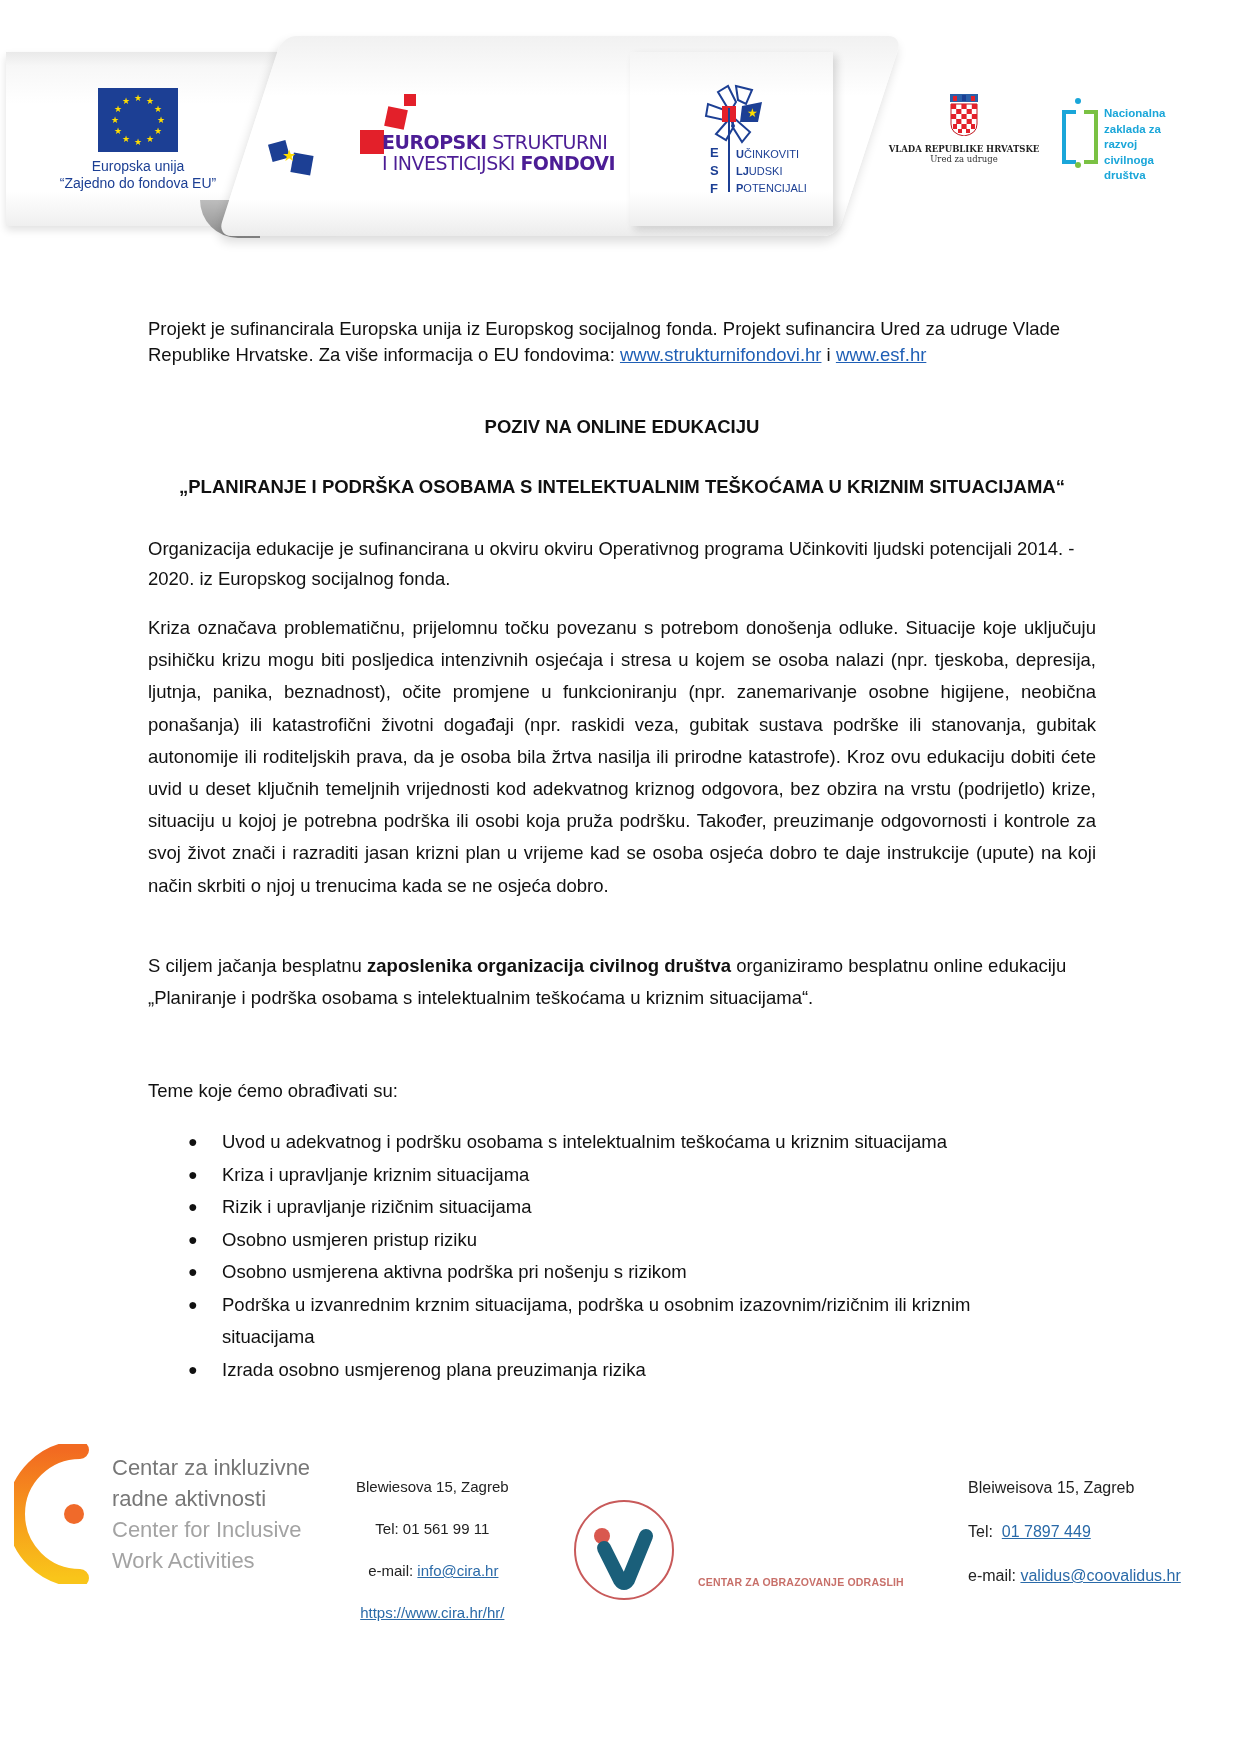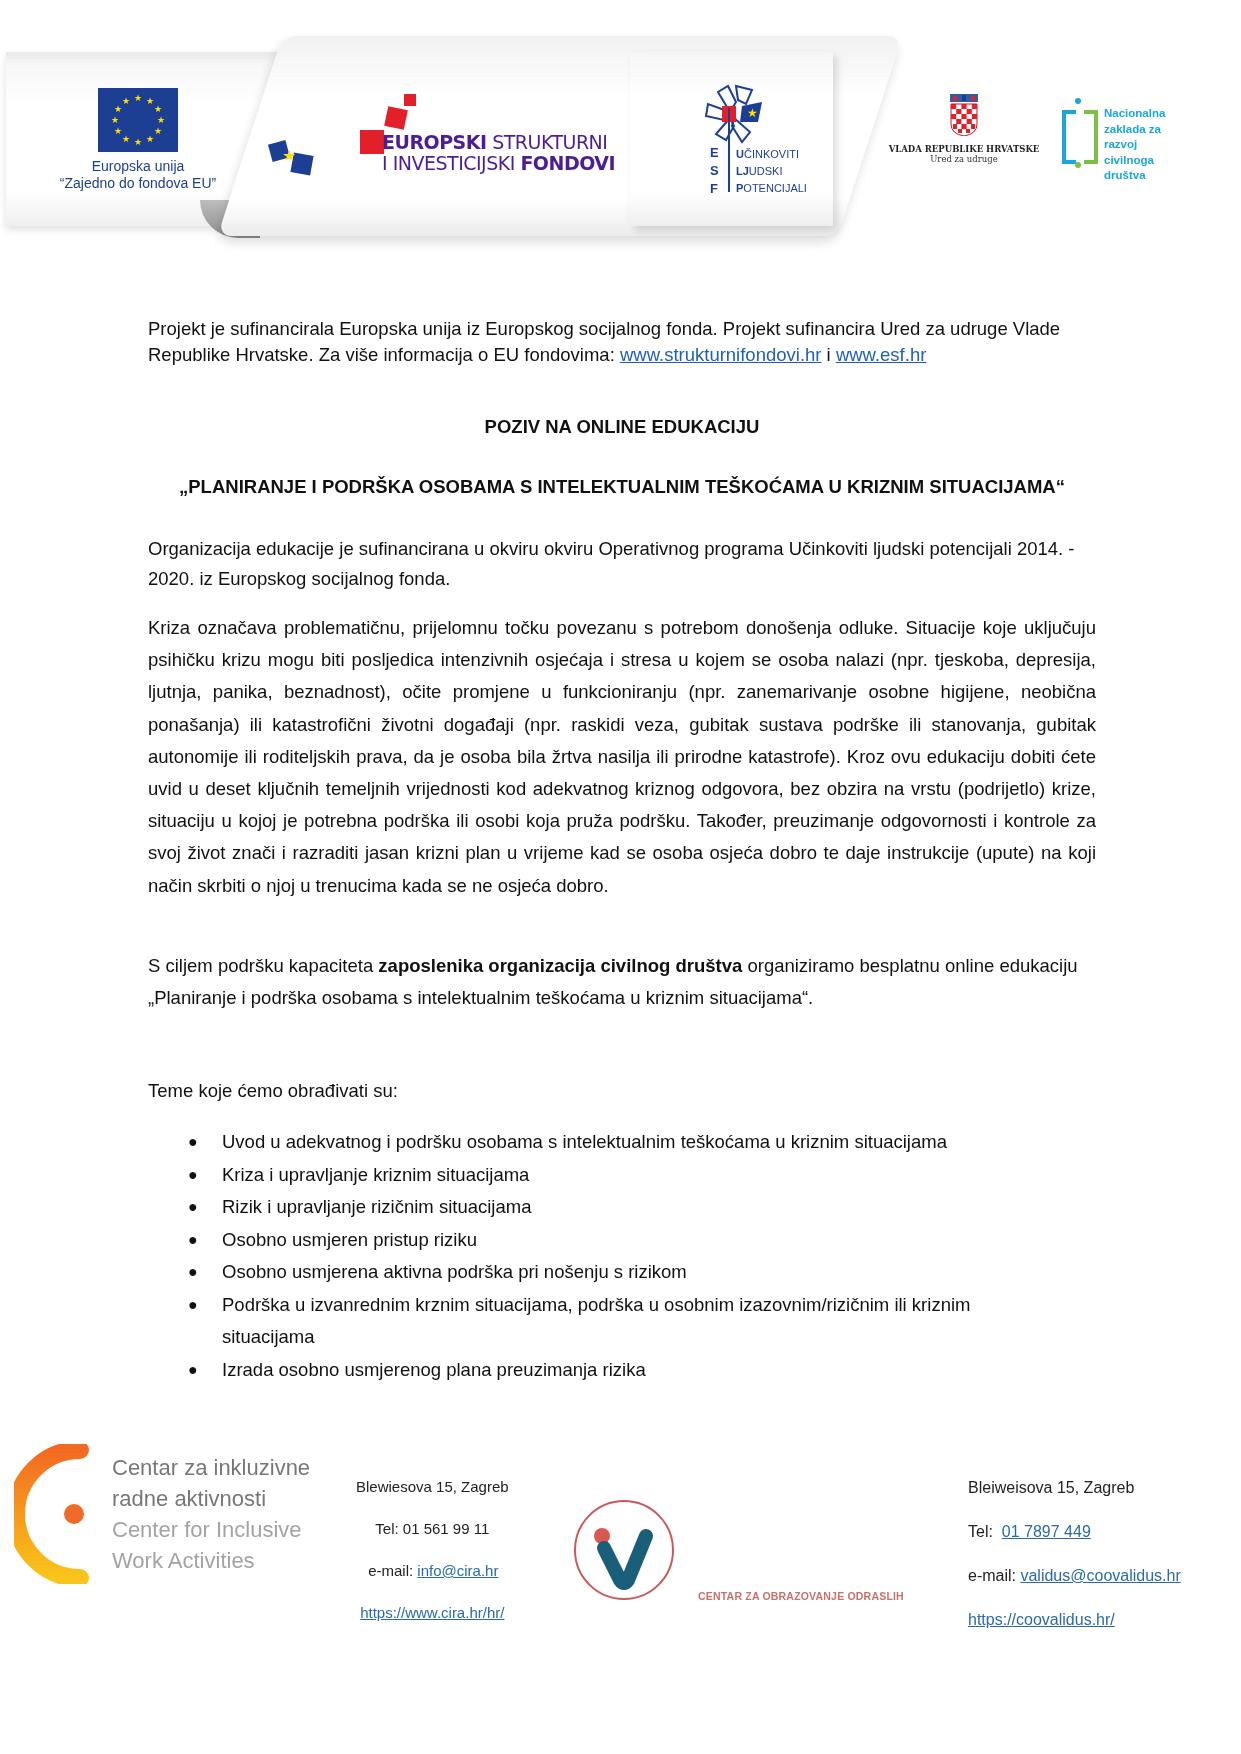--- a/index.html
+++ b/index.html
@@ -68,21 +68,21 @@
   .cira-logo { position: absolute; left: 8px; top: 1438px; width: 330px; height: 160px; }
   .cira-c { position: absolute; left: 6px; top: 6px; width: 80px; height: 140px; }
   .cira-text { position: absolute; left: 104px; top: 14px; font-size: 22px; line-height: 31px; color: #777; white-space: nowrap; }
   .cira-text .light { color: #a3a3a3; font-weight: normal; }
   .cira-contact { position: absolute; left: 356px; top: 1466px; font-size: 15px; line-height: 42px; color: #222; white-space: nowrap; text-align: center; }
   .cira-contact a { color: #2a6aa8; text-decoration: underline; }
 
   .validus-logo { position: absolute; left: 574px; top: 1500px; width: 390px; height: 120px; }
   .v-circle { position: absolute; left: 0; top: 0; width: 96px; height: 96px; border: 2px solid #c85a5a; border-radius: 50%; }
   .v-text { position: absolute; left: 124px; top: 4px; font-size: 52px; font-weight: bold; color: #1a5f7a; letter-spacing: 1px; font-family: "DejaVu Sans", sans-serif; line-height: 60px; }
-  .v-sub { position: absolute; left: 124px; top: 90px; font-size: 10.5px; font-weight: bold; color: #c8706a; letter-spacing: 0.2px; white-space: nowrap; }
+  .v-sub { position: absolute; left: 124px; top: 76px; font-size: 10.5px; font-weight: bold; color: #c8706a; letter-spacing: 0.2px; white-space: nowrap; }
   .validus-contact { position: absolute; left: 968px; top: 1466px; font-size: 16px; line-height: 44px; color: #222; white-space: nowrap; }
   .validus-contact a { color: #2a6aa8; text-decoration: underline; }
 </style>
 </head>
 <body>
 
 <div class="banner">
   <div class="ribbon-left"></div>
   <div class="ribbon-mid-fold"></div>
   <div class="ribbon-right-fold"></div>
@@ -194,21 +194,21 @@
 <p class="block p-intro para" style="line-height:26px">
   <span>Projekt je sufinancirala Europska unija iz Europskog socijalnog fonda. Projekt sufinancira Ured za udruge Vlade Republike Hrvatske. Za više informacija o EU fondovima: </span><a class="link">www.strukturnifondovi.hr</a><span> i </span><a class="link">www.esf.hr</a>
 </p>
 
 <div class="block h-title">POZIV NA ONLINE EDUKACIJU</div>
 <div class="block h-sub">„PLANIRANJE I PODRŠKA OSOBAMA S INTELEKTUALNIM TEŠKOĆAMA U KRIZNIM SITUACIJAMA“</div>
 <p class="block p-org para">Organizacija edukacije je sufinancirana u okviru  okviru Operativnog programa Učinkoviti ljudski potencijali 2014. - 2020. iz Europskog socijalnog fonda.</p>
 <p class="block p-crisis para">Kriza označava problematičnu, prijelomnu točku povezanu s potrebom donošenja odluke. Situacije koje uključuju psihičku krizu mogu biti posljedica intenzivnih osjećaja i stresa u kojem se osoba nalazi (npr. tjeskoba, depresija, ljutnja, panika, beznadnost), očite promjene u funkcioniranju (npr. zanemarivanje osobne higijene, neobična ponašanja) ili katastrofični životni događaji (npr. raskidi veza, gubitak sustava podrške ili stanovanja, gubitak autonomije ili roditeljskih prava, da je osoba bila žrtva nasilja ili prirodne katastrofe). Kroz ovu edukaciju dobiti ćete uvid u deset ključnih temeljnih vrijednosti kod adekvatnog kriznog odgovora, bez obzira na vrstu (podrijetlo) krize, situaciju u kojoj je potrebna podrška ili osobi koja pruža podršku. Također, preuzimanje odgovornosti i kontrole za svoj život znači i razraditi jasan krizni plan u vrijeme kad se osoba osjeća dobro te daje instrukcije (upute) na koji način skrbiti o njoj u trenucima kada se ne osjeća dobro.</p>
 
 <p class="block p-aim para">
-  <span>S ciljem podršku kapaciteta </span><b>zaposlenika organizacija civilnog društva</b><span> organiziramo besplatnu online edukaciju „Planiranje i podrška osobama s intelektualnim teškoćama u kriznim situacijama“.</span>
+  <span>S ciljem jačanja besplatnu </span><b>zaposlenika organizacija civilnog društva</b><span> organiziramo besplatnu online edukaciju „Planiranje i podrška osobama s intelektualnim teškoćama u kriznim situacijama“.</span>
 </p>
 
 <p class="block p-topics para">Teme koje ćemo obrađivati su:</p>
 
 <ul class="block topics">
   <li><span class="bullet">●</span><span>Uvod u adekvatnog i podršku osobama s intelektualnim teškoćama u kriznim situacijama</span></li>
   <li><span class="bullet">●</span><span>Kriza i upravljanje kriznim situacijama</span></li>
   <li><span class="bullet">●</span><span>Rizik i upravljanje rizičnim situacijama</span></li>
   <li><span class="bullet">●</span><span>Osobno usmjeren pristup riziku</span></li>
   <li><span class="bullet">●</span><span>Osobno usmjerena aktivna podrška pri nošenju s rizikom</span></li>
@@ -250,14 +250,13 @@
       <path d="M28 46 L44 78 Q48 84 52 78 L70 34" fill="none" stroke="#1a5f7a" stroke-width="14" stroke-linecap="round" stroke-linejoin="round"></path>
     </svg>
   </div>
   <div class="v-sub">CENTAR ZA OBRAZOVANJE ODRASLIH</div>
 </div>
 
 <div class="validus-contact">
   <div>Bleiweisova 15, Zagreb</div>
   <div><span style="white-space:pre">Tel:  </span><a>01 7897 449</a></div>
   <div><span>e-mail: </span><a>validus@coovalidus.hr</a></div>
-  <div><a>https://coovalidus.hr/</a></div>
 </div>
 
 </body></html>

